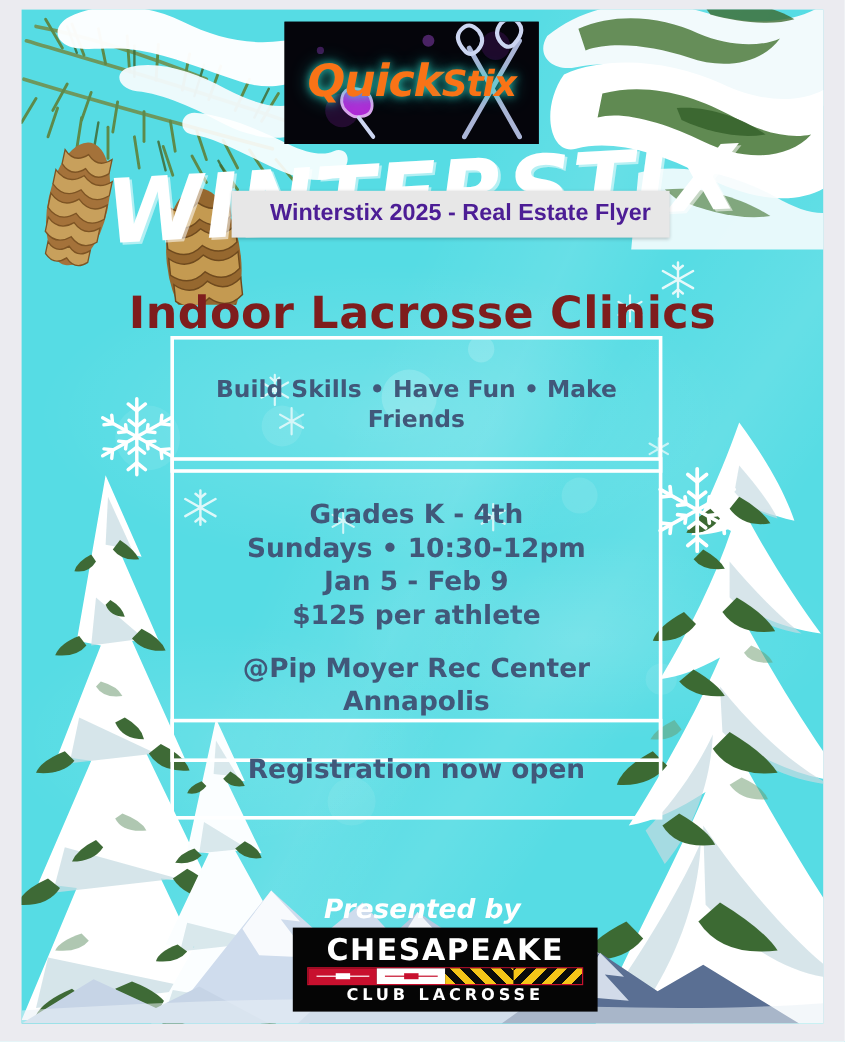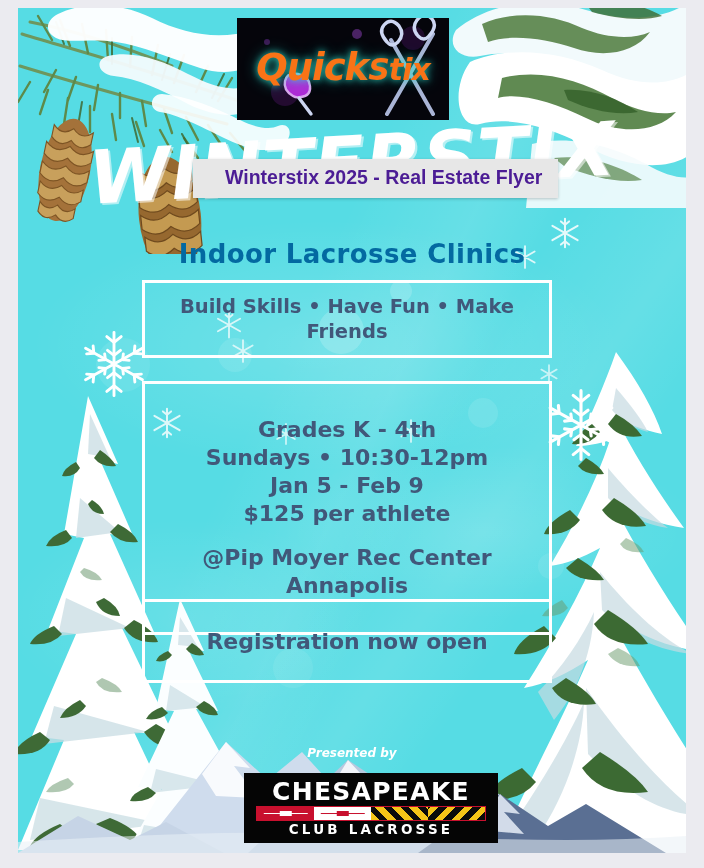--- a/index.html
+++ b/index.html
@@ -102,56 +102,56 @@
   }
 
   
   #headline {
     position: absolute;
     left: 0; right: 0;
     top: 231px;
     text-align: center;
     font-family: "DejaVu Sans", sans-serif;
     font-weight: bold;
-    font-size: 26px;
+    font-size: 37px;
     letter-spacing: .4px;
-    color: #0369a1;
+    color: #7f1d1d;
     white-space: nowrap;
   }
 
   
   .infobox {
     position: absolute;
     border: 3px solid #ffffff;
     box-sizing: border-box;
     display: flex;
     flex-direction: column;
     justify-content: center;
     align-items: center;
     color: #41587a;
     font-family: "DejaVu Sans", sans-serif;
     font-weight: bold;
     text-align: center;
   }
-  #box-tagline { left: 124px; top: 272px; width: 410px; height: 78px; font-size: 19.5px; line-height: 1.3; }
+  #box-tagline { left: 124px; top: 272px; width: 410px; height: 114px; font-size: 19.5px; line-height: 1.3; }
   #box-details { left: 124px; top: 373px; width: 410px; height: 254px; font-size: 22px; line-height: 1.28; }
   #box-register { left: 124px; top: 591px; width: 410px; height: 84px; font-size: 22px; text-align: center; }
 
   .gap { display: block; height: 16px; }
 
   
   #presented {
     position: absolute;
     left: 0; right: 0;
     top: 738px;
     text-align: center;
     font-family: "DejaVu Sans", sans-serif;
     font-weight: bold;
     font-style: italic;
-    font-size: 12px;
+    font-size: 22px;
     color: #ffffff;
   }
   #sponsor-logo {
     position: absolute;
     left: 226px;
     top: 765px;
     width: 254px;
     height: 70px;
     background: #050505;
     overflow: hidden;

